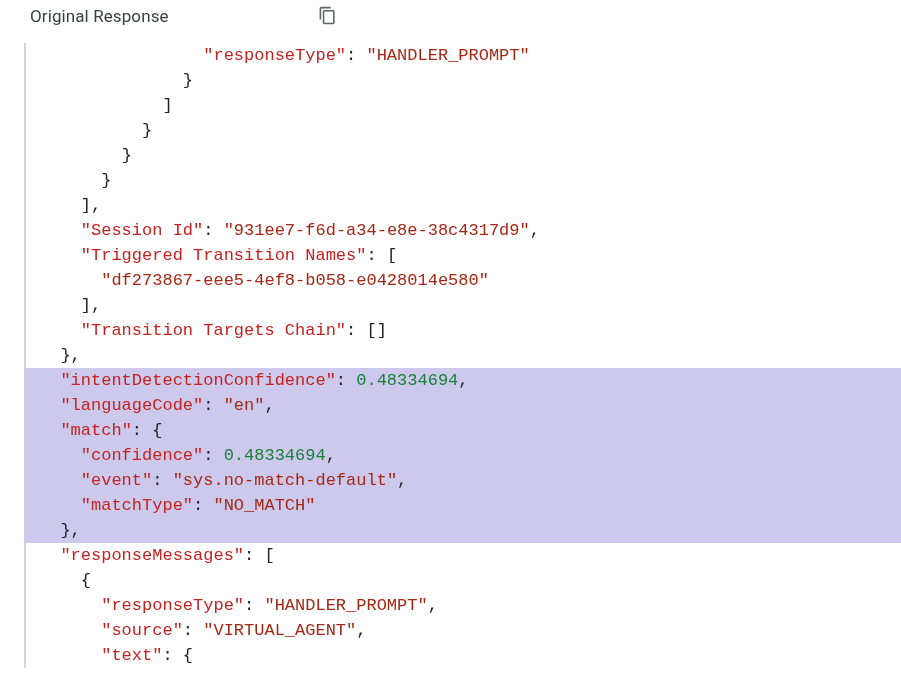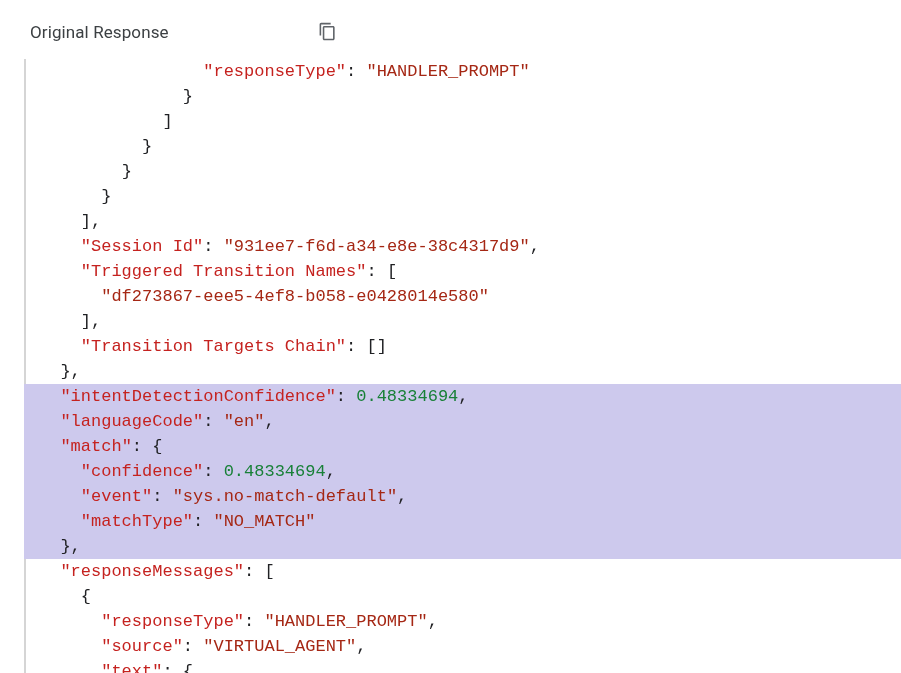--- a/index.html
+++ b/index.html
@@ -10,21 +10,21 @@
     body {
       font-family: -apple-system, BlinkMacSystemFont, 'Segoe UI', Roboto, sans-serif;
       background: #fff;
       width: 901px;
       height: 673px;
       overflow: hidden;
     }
     .header {
       display: flex;
       align-items: center;
-      padding: 18px 20px 14px 30px;
+      padding: 2px 20px 14px 30px;
       gap: 20px;
     }
     .header-title {
       font-size: 17px;
       color: #3c4043;
       font-weight: 400;
       letter-spacing: 0.1px;
     }
     .copy-button {
       background: none;

